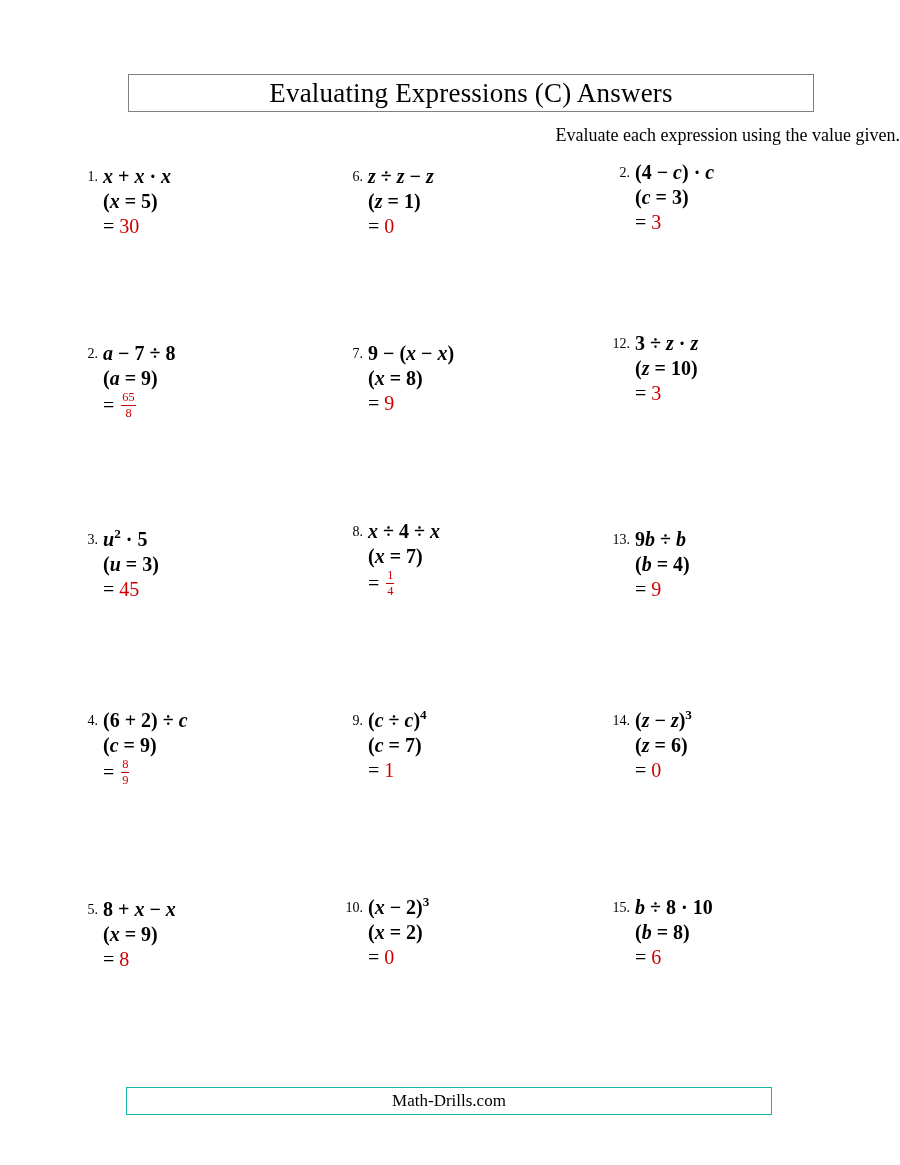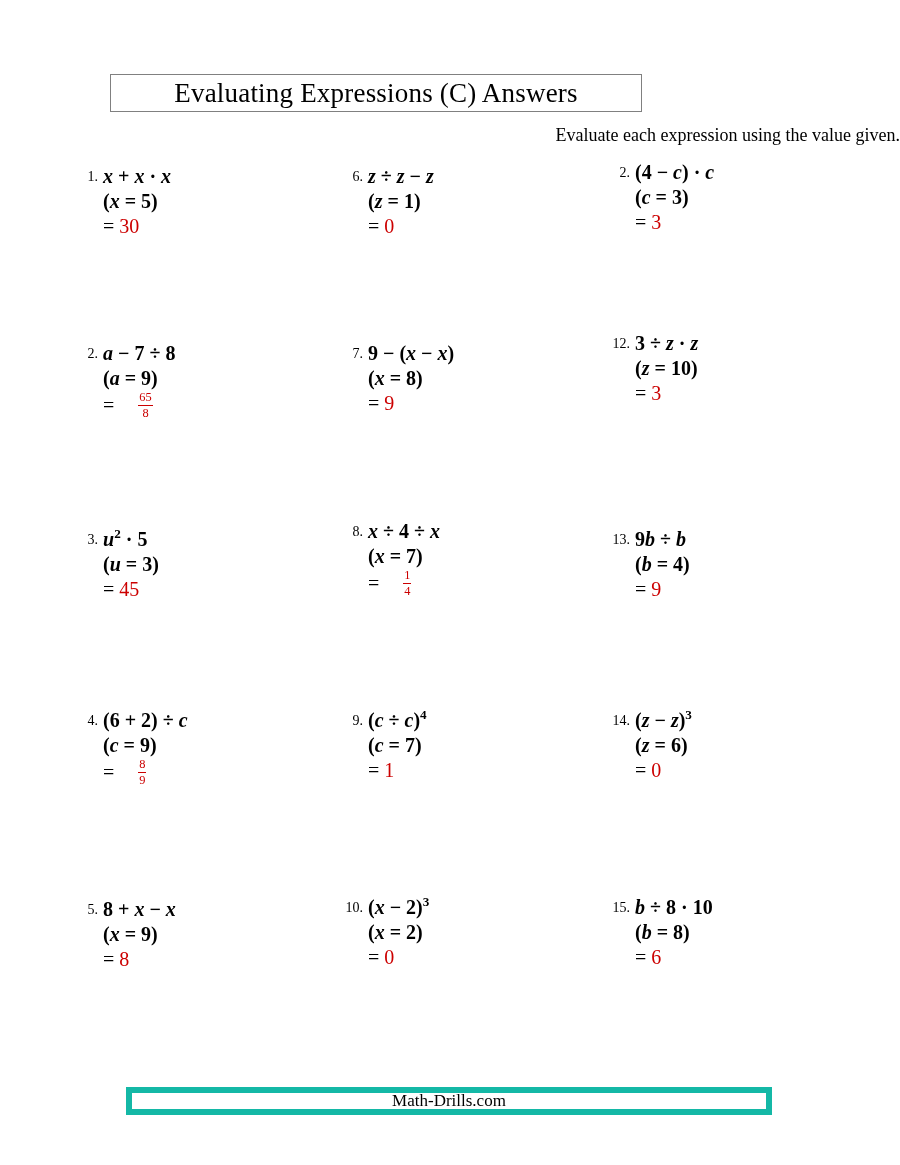--- a/index.html
+++ b/index.html
@@ -19,23 +19,23 @@
   .page {
     position: absolute;
     inset: 0;
     width: 900px;
     height: 1165px;
   }
 
   
   .title-box {
     position: absolute;
-    left: 110px;
+    left: 128px;
     top: 74px;
-    width: 532px;
+    width: 686px;
     height: 38px;
     border: 1px solid #808080;
     box-sizing: border-box;
     background: #ffffff;
   }
   .title-text {
     position: absolute;
     left: 0;
     right: 0;
     top: 50%;
@@ -112,21 +112,21 @@
     font-style: normal;
   }
 
   
   .frac {
     display: inline-block;
     vertical-align: -0.42em;
     text-align: center;
     font-size: 0.62em;
     line-height: 1.06;
-    margin-left: 19px;
+    margin-left: 2px;
   }
   .frac .f-num {
     display: block;
     padding: 0 1px;
   }
   .frac .f-bar {
     display: block;
     height: 1px;
     background: #CC0000;
     margin: 1px 0;
@@ -136,21 +136,21 @@
     padding: 0 1px;
   }
 
   
   .footer-box {
     position: absolute;
     left: 126px;
     top: 1087px;
     width: 646px;
     height: 28px;
-    border: 6px solid #14b8a6;
+    border: 1px solid #14b8a6;
     box-sizing: border-box;
     background: #ffffff;
   }
   .footer-text {
     position: absolute;
     left: 0;
     right: 0;
     top: 50%;
     transform: translateY(-50%);
     text-align: center;

